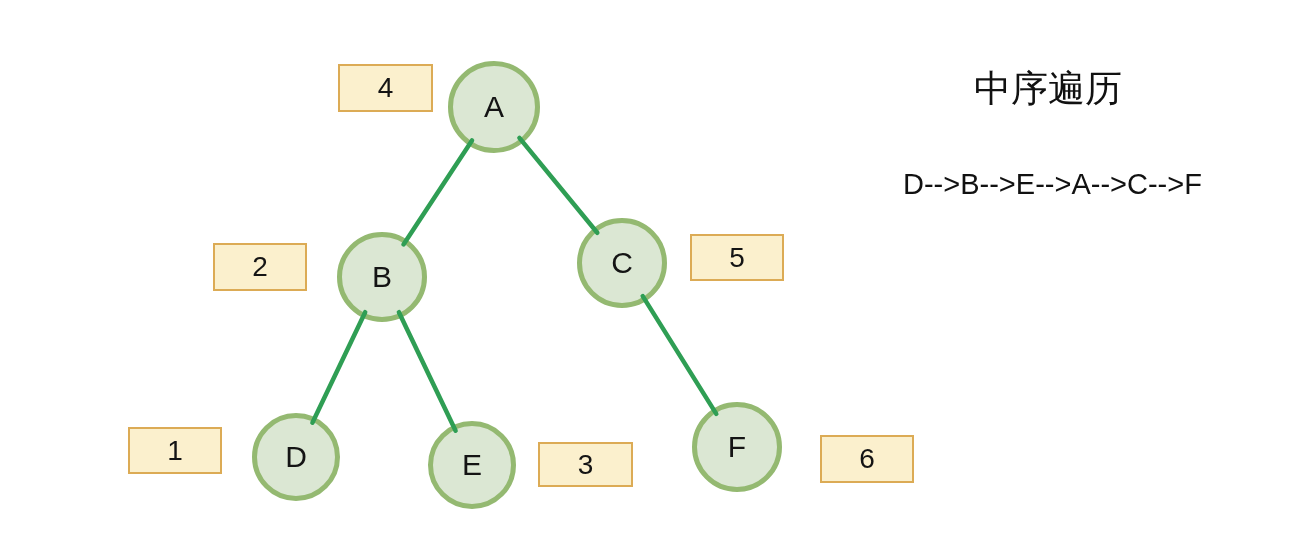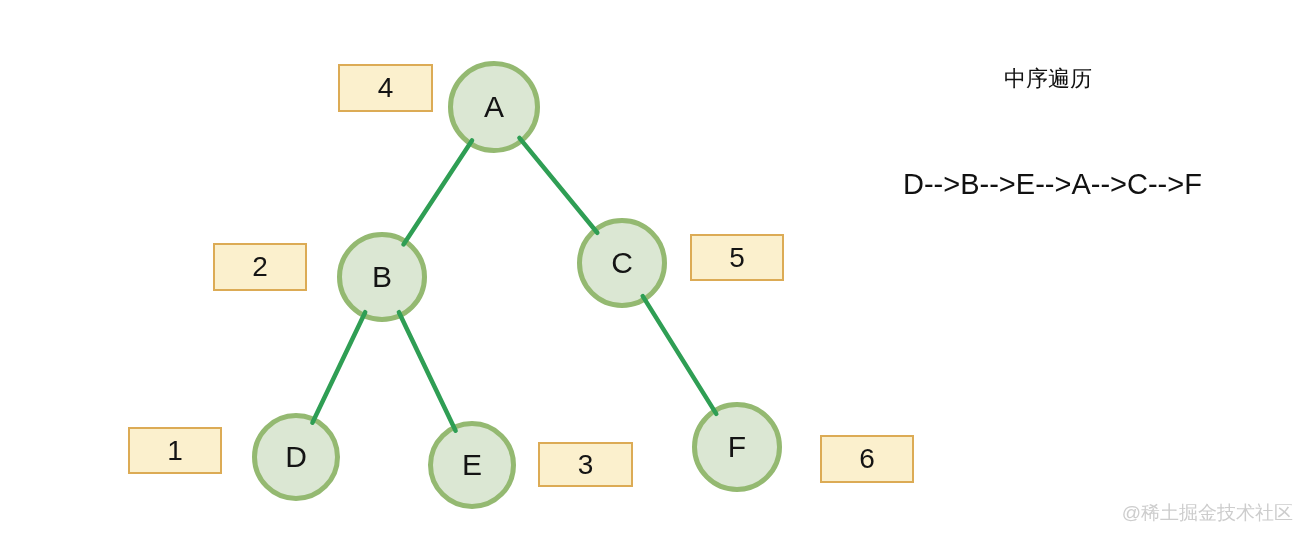--- a/index.html
+++ b/index.html
@@ -52,21 +52,21 @@
     color: #141414;
     line-height: 1;
   }
 
   .title {
     position: absolute;
     left: 903px;
     top: 64px;
     width: 290px;
     text-align: center;
-    font-size: 22px;
+    font-size: 37px;
     color: #111111;
     z-index: 2;
   }
 
   .traversal {
     position: absolute;
     left: 903px;
     top: 168px;
     font-size: 29px;
     color: #111111;
@@ -145,15 +145,14 @@
   </div>
   <div class="order-box box-3">
     <span class="order-label">3</span>
   </div>
   <div class="order-box box-6">
     <span class="order-label">6</span>
   </div>
 
   <div class="title">中序遍历</div>
   <div class="traversal">D--&gt;B--&gt;E--&gt;A--&gt;C--&gt;F</div>
-  <div class="watermark">@稀土掘金技术社区</div>
 
 </div>
 
 </body></html>

